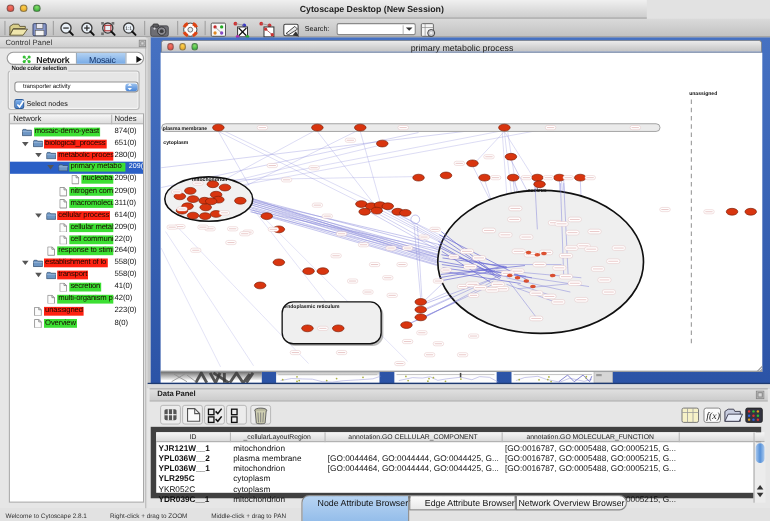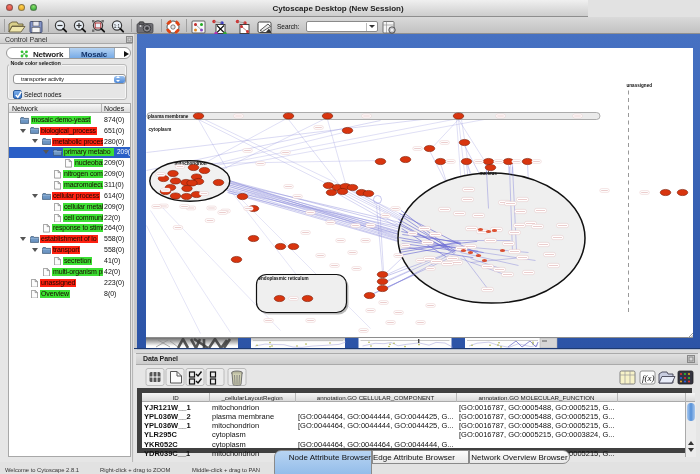--- a/index.html
+++ b/index.html
@@ -114,21 +114,21 @@
 <div class="abs" style="left:0;top:34px;width:133px;height:428px;background:#e6e6e6;border-right:1px solid #b8b8b8">
     <div class="abs" style="left:0;top:0;width:133px;height:10px;background:linear-gradient(#e2e2e2,#cfcfcf);border-bottom:1px solid #aaa"></div>
     <div class="abs" style="left:5px;top:1.5px;font-size:7px;color:#333">Control Panel</div>
     <svg class="abs" style="left:126px;top:1.5px" width="7" height="7" viewBox="0 0 7 7">
       <rect x="0.5" y="0.5" width="6" height="6" fill="none" stroke="#888" stroke-width="1"></rect>
       <rect x="2" y="2" width="3" height="3" fill="none" stroke="#888" stroke-width="0.8"></rect>
     </svg>
     <div class="abs" style="left:6px;top:13px;width:125px;height:12px;background:#fff;border:1px solid #9a9a9a;border-radius:6px;overflow:hidden">
       <div class="abs" style="left:62px;top:0;width:46px;height:12px;background:linear-gradient(#b4d2f2,#6ba3e4);border-left:1px solid #9ab;border-right:1px solid #9ab"></div>
       <div class="abs" style="left:26px;top:1.5px;font-size:8px;font-weight:bold;color:#222;letter-spacing:-0.2px">Network</div>
-      <div class="abs" style="left:74px;top:1.5px;font-size:8px;font-weight:bold;color:#15356b;letter-spacing:-0.2px">Mosaic</div>
+      <div class="abs" style="left:74px;top:1.5px;font-size:8px;font-weight:normal;color:#15356b;letter-spacing:-0.2px">Mosaic</div>
       <div class="abs" style="left:117px;top:2.8px;width:0;height:0;border-top:3.2px solid transparent;border-bottom:3.2px solid transparent;border-left:5.5px solid #111"></div>
       <svg class="abs" style="left:13px;top:1.8px" width="9" height="8" viewBox="0 0 9 8">
         <line x1="2" y1="6" x2="6.5" y2="1.8" stroke="#2a9a2a" stroke-width="0.7"></line>
         <line x1="2" y1="1.8" x2="6.5" y2="6" stroke="#2a9a2a" stroke-width="0.7"></line>
         <circle cx="2" cy="1.8" r="1.4" fill="#35c135"></circle>
         <circle cx="6.5" cy="1.8" r="1.4" fill="#35c135"></circle>
         <circle cx="2" cy="6" r="1.4" fill="#35c135"></circle>
         <circle cx="6.5" cy="6" r="1.4" fill="#35c135"></circle>
       </svg>
     </div>
@@ -260,20 +260,26 @@
     <svg class="abs" style="left:21.5px;top:185.5px" width="7" height="8.5" viewBox="0 0 7 8.5">
       <path d="M0.4,0.4 L4.2,0.4 L6.6,2.6 L6.6,8.1 L0.4,8.1 Z" fill="#fcfcfc" stroke="#888" stroke-width="0.8"></path>
       <path d="M4.2,0.4 L4.2,2.6 L6.6,2.6" fill="none" stroke="#888" stroke-width="0.8"></path>
     </svg>
     <div class="abs" style="left:31.0px;top:185.5px;max-width:63.0px;overflow:hidden;white-space:nowrap;font-size:7px;letter-spacing:-0.15px;color:#1a0a00;background:#3cdf33;line-height:8px;padding:0 1px">Overview</div>
     <div class="abs" style="left:95px;top:185.5px;font-size:7px;color:#111;line-height:8px;white-space:nowrap">8(0)</div>
   </div>
 <div class="abs" style="left:134px;top:34px;width:3px;height:319px;background:#c8c8c8"></div>
 <div class="abs" style="left:137px;top:33.5px;width:563px;height:319.5px;background:linear-gradient(180deg,#4671c2,#2b53a6)"></div>
 <div class="abs" style="left:145.5px;top:36px;width:547.5px;height:302px">
+    <div class="abs" style="left:0;top:0;width:547.5px;height:11.5px;background:linear-gradient(#ececec,#c3c3c3);border:1px solid #8a8a8a;border-bottom:1px solid #979797;border-radius:4px 4px 0 0">
+      <div class="abs" style="left:5.1px;top:2px;width:6.8px;height:6.8px;border-radius:50%;background:radial-gradient(circle at 50% 30%,#f07868,#dd4338);border:0.5px solid rgba(80,80,80,.55)"></div>
+      <div class="abs" style="left:16.1px;top:2px;width:6.8px;height:6.8px;border-radius:50%;background:radial-gradient(circle at 50% 30%,#ffd24d,#dfa023);border:0.5px solid rgba(80,80,80,.55)"></div>
+      <div class="abs" style="left:27.1px;top:2px;width:6.8px;height:6.8px;border-radius:50%;background:radial-gradient(circle at 50% 30%,#8ce06e,#25a62d);border:0.5px solid rgba(80,80,80,.55)"></div>
+      <div class="abs" style="left:0;top:1.5px;width:547px;text-align:center;font-size:8px;color:#222">primary metabolic process</div>
+    </div>
     <div class="abs" style="left:0;top:11.5px;width:547.5px;height:290.5px;background:#fff;border-bottom:0.5px solid #8d8d8d">
       <svg width="547.5" height="290.5" viewBox="0 0 547.5 290.5" style="position:absolute;left:0;top:0">
         <line x1="80.5" y1="132.5" x2="274.5" y2="190.5" stroke="#8a8ada" stroke-width="0.7" opacity="0.62"></line>
         <line x1="81.5" y1="134.5" x2="286.5" y2="196.5" stroke="#8a8ada" stroke-width="0.7" opacity="0.62"></line>
         <line x1="82.5" y1="136.5" x2="295.5" y2="201.5" stroke="#8a8ada" stroke-width="0.7" opacity="0.62"></line>
         <line x1="83.5" y1="138.5" x2="304.5" y2="206.5" stroke="#8a8ada" stroke-width="0.7" opacity="0.62"></line>
         <line x1="80.5" y1="140.5" x2="313.5" y2="209.5" stroke="#8a8ada" stroke-width="0.7" opacity="0.62"></line>
         <line x1="81.5" y1="142.5" x2="322.5" y2="213.5" stroke="#8a8ada" stroke-width="0.7" opacity="0.62"></line>
         <line x1="82.5" y1="144.5" x2="331.5" y2="216.5" stroke="#8a8ada" stroke-width="0.7" opacity="0.62"></line>
         <line x1="83.5" y1="132.5" x2="340.5" y2="219.5" stroke="#8a8ada" stroke-width="0.7" opacity="0.62"></line>
@@ -767,32 +773,30 @@
       <div class="abs" style="left:2px;top:18.8px;font-size:7.5px;font-weight:bold;color:#111;white-space:nowrap">YPL036W__2</div>
       <div class="abs" style="left:70px;top:18.8px;font-size:7.5px;color:#111;white-space:nowrap">plasma membrane</div>
       <div class="abs" style="left:156px;top:18.8px;font-size:7.5px;color:#111;white-space:nowrap;width:157px;overflow:hidden">[GO:0044464, GO:0044444, GO:0044425, G...</div>
       <div class="abs" style="left:317px;top:18.8px;font-size:7.5px;color:#111;white-space:nowrap;width:157px;overflow:hidden">[GO:0016787, GO:0005488, GO:0005215, G...</div>
       <div class="abs" style="left:2px;top:28.1px;font-size:7.5px;font-weight:bold;color:#111;white-space:nowrap">YPL036W__1</div>
       <div class="abs" style="left:70px;top:28.1px;font-size:7.5px;color:#111;white-space:nowrap">mitochondrion</div>
       <div class="abs" style="left:156px;top:28.1px;font-size:7.5px;color:#111;white-space:nowrap;width:157px;overflow:hidden">[GO:0044464, GO:0044444, GO:0044425, G...</div>
       <div class="abs" style="left:317px;top:28.1px;font-size:7.5px;color:#111;white-space:nowrap;width:157px;overflow:hidden">[GO:0016787, GO:0005488, GO:0005215, G...</div>
       <div class="abs" style="left:2px;top:37.4px;font-size:7.5px;font-weight:bold;color:#111;white-space:nowrap">YLR295C</div>
       <div class="abs" style="left:70px;top:37.4px;font-size:7.5px;color:#111;white-space:nowrap">cytoplasm</div>
-      <div class="abs" style="left:317px;top:37.4px;font-size:7.5px;color:#111;white-space:nowrap;width:157px;overflow:hidden">[GO:0016787, GO:0005215, GO:0003824, G...</div>
-      <div class="abs" style="left:2px;top:46.7px;font-size:7.5px;font-weight:bold;color:#111;white-space:nowrap">YKR052C</div>
+      <div class="abs" style="left:2px;top:46.7px;font-size:7.5px;font-weight:normal;color:#111;white-space:nowrap">YKR052C</div>
       <div class="abs" style="left:70px;top:46.7px;font-size:7.5px;color:#111;white-space:nowrap">cytoplasm</div>
-      <div class="abs" style="left:156px;top:46.7px;font-size:7.5px;color:#111;white-space:nowrap;width:157px;overflow:hidden">[GO:0044464, GO:0044464, GO:0044444, G...</div>
       <div class="abs" style="left:2px;top:56.0px;font-size:7.5px;font-weight:bold;color:#111;white-space:nowrap">YDR039C__1</div>
       <div class="abs" style="left:70px;top:56.0px;font-size:7.5px;color:#111;white-space:nowrap">mitochondrion</div>
       <div class="abs" style="left:156px;top:56.0px;font-size:7.5px;color:#111;white-space:nowrap;width:157px;overflow:hidden">[GO:0044464, GO:0044444, GO:0044425, G...</div>
       <div class="abs" style="left:317px;top:56.0px;font-size:7.5px;color:#111;white-space:nowrap;width:157px;overflow:hidden">[GO:0016787, GO:0005488, GO:0005215, G...</div>
       <div class="abs" style="left:543px;top:8.5px;width:11px;height:55px;background:#ececec;border-left:1px solid #aaa">
         <div class="abs" style="left:1px;top:1px;width:8px;height:18px;border-radius:4px;background:linear-gradient(90deg,#a8c8ee,#5590d8,#a8c8ee)"></div>
         <div class="abs" style="left:2px;top:39px;width:0;height:0;border-left:3.5px solid transparent;border-right:3.5px solid transparent;border-bottom:4.5px solid #333"></div>
         <div class="abs" style="left:2px;top:46px;width:0;height:0;border-left:3.5px solid transparent;border-right:3.5px solid transparent;border-top:4.5px solid #333"></div>
       </div>
     </div>
   </div>
 <div class="abs" style="left:274px;top:450px;width:98px;height:30px;background:linear-gradient(#b8d4f2,#8cb8e8);border:1px solid #8a8a8a;border-radius:7px 0 0 7px;font-size:8px;color:#111;text-align:right;line-height:13px;white-space:nowrap;overflow:hidden">Node Attribute Browser</div>
-<div class="abs" style="left:372px;top:450px;width:97px;height:14px;background:linear-gradient(#fcfcfc,#e8e8e8);border:1px solid #8a8a8a;border-radius:0;font-size:8px;color:#111;text-align:left;line-height:13px;white-space:nowrap;overflow:hidden">Edge Attribute Browser</div>
+<div class="abs" style="left:372px;top:450px;width:97px;height:14px;background:linear-gradient(#fcfcfc,#e8e8e8);border:1px solid #8a8a8a;border-radius:0;font-size:8px;color:#111;text-align:right;line-height:13px;white-space:nowrap;overflow:hidden">Edge Attribute Browser</div>
 <div class="abs" style="left:469px;top:450px;width:101px;height:14px;background:linear-gradient(#fcfcfc,#e8e8e8);border:1px solid #8a8a8a;border-radius:0 7px 7px 0;font-size:8px;color:#111;text-align:center;line-height:13px;white-space:nowrap;overflow:hidden">Network Overview Browser</div>
 <div class="abs" style="left:5px;top:467px;font-size:5.8px;color:#333">Welcome to Cytoscape 2.8.1</div>
 <div class="abs" style="left:100px;top:467px;font-size:5.8px;color:#333">Right-click + drag to ZOOM</div>
 <div class="abs" style="left:192px;top:467px;font-size:5.8px;color:#333">Middle-click + drag to PAN</div>
 </body></html>

